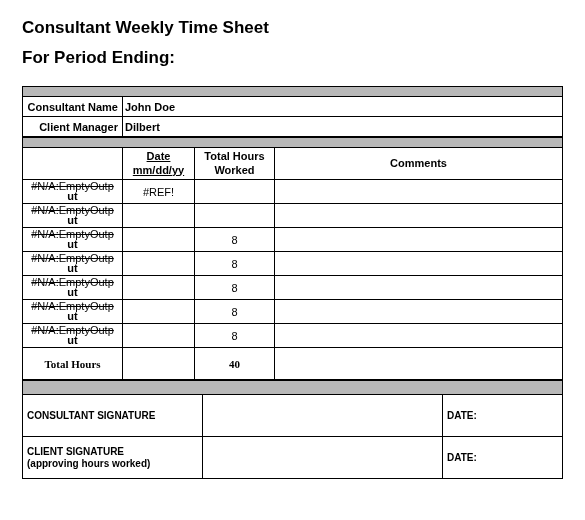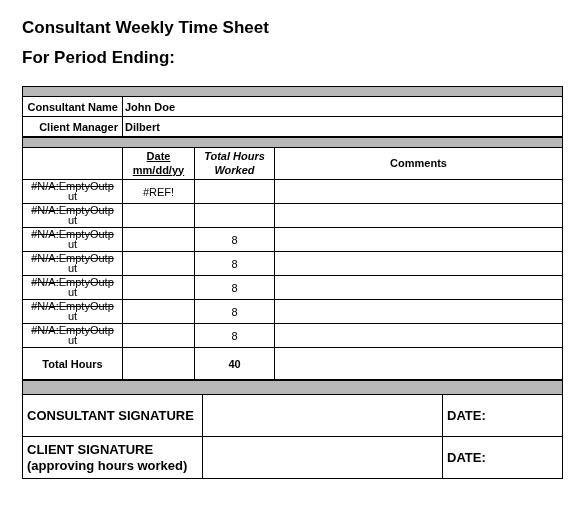--- a/index.html
+++ b/index.html
@@ -54,45 +54,45 @@
     vertical-align: middle;
   }
   .time-table .gray-row td { background: #b8b8b8; height: 10px; border-left:1px solid #000; border-right:1px solid #000;}
   .time-table th {
     font-weight: bold;
     height: 32px;
     line-height: 1.2;
   }
   .col-day { width: 100px; }
   .col-date { width: 72px; text-decoration: underline; }
-  .col-hours { width: 80px; font-style: italic; }
+  .col-hours { width: 80px; }
   .col-comments { width: auto; }
   .day-cell {
     font-size: 9px;
     line-height: 1.0;
     position: relative;
     height: 24px;
     padding: 0;
     overflow: hidden;
   }
   .day-cell .top-line {
     position: absolute;
     top: 1px; left: 0; right: 0;
     text-decoration: line-through;
     white-space: nowrap;
   }
   .day-cell .bot-line {
     position: absolute;
-    bottom: 1px; left: 0; right: 0;
+    bottom: 1px; left: 0; right: 0; font-weight: bold;
   }
   .time-table td { height: 24px; }
-  .total-row td { height: 32px; font-weight: bold; }
+  .total-row td { height: 32px; font-weight: bold; font-family: Liberation Serif, serif; }
   .sig-table td {
     border: 1px solid #000;
-    font-size: 13px;
+    font-size: 10px;
     font-weight: bold;
     height: 42px;
     vertical-align: middle;
     padding-left: 4px;
   }
   .sig-table .gray-row td { background: #b8b8b8; height: 14px; padding:0;}
   .sig-label { width: 180px; line-height:1.2; }
   .sig-space { width: 240px; }
   .sig-date { width: auto; }
 </style>

